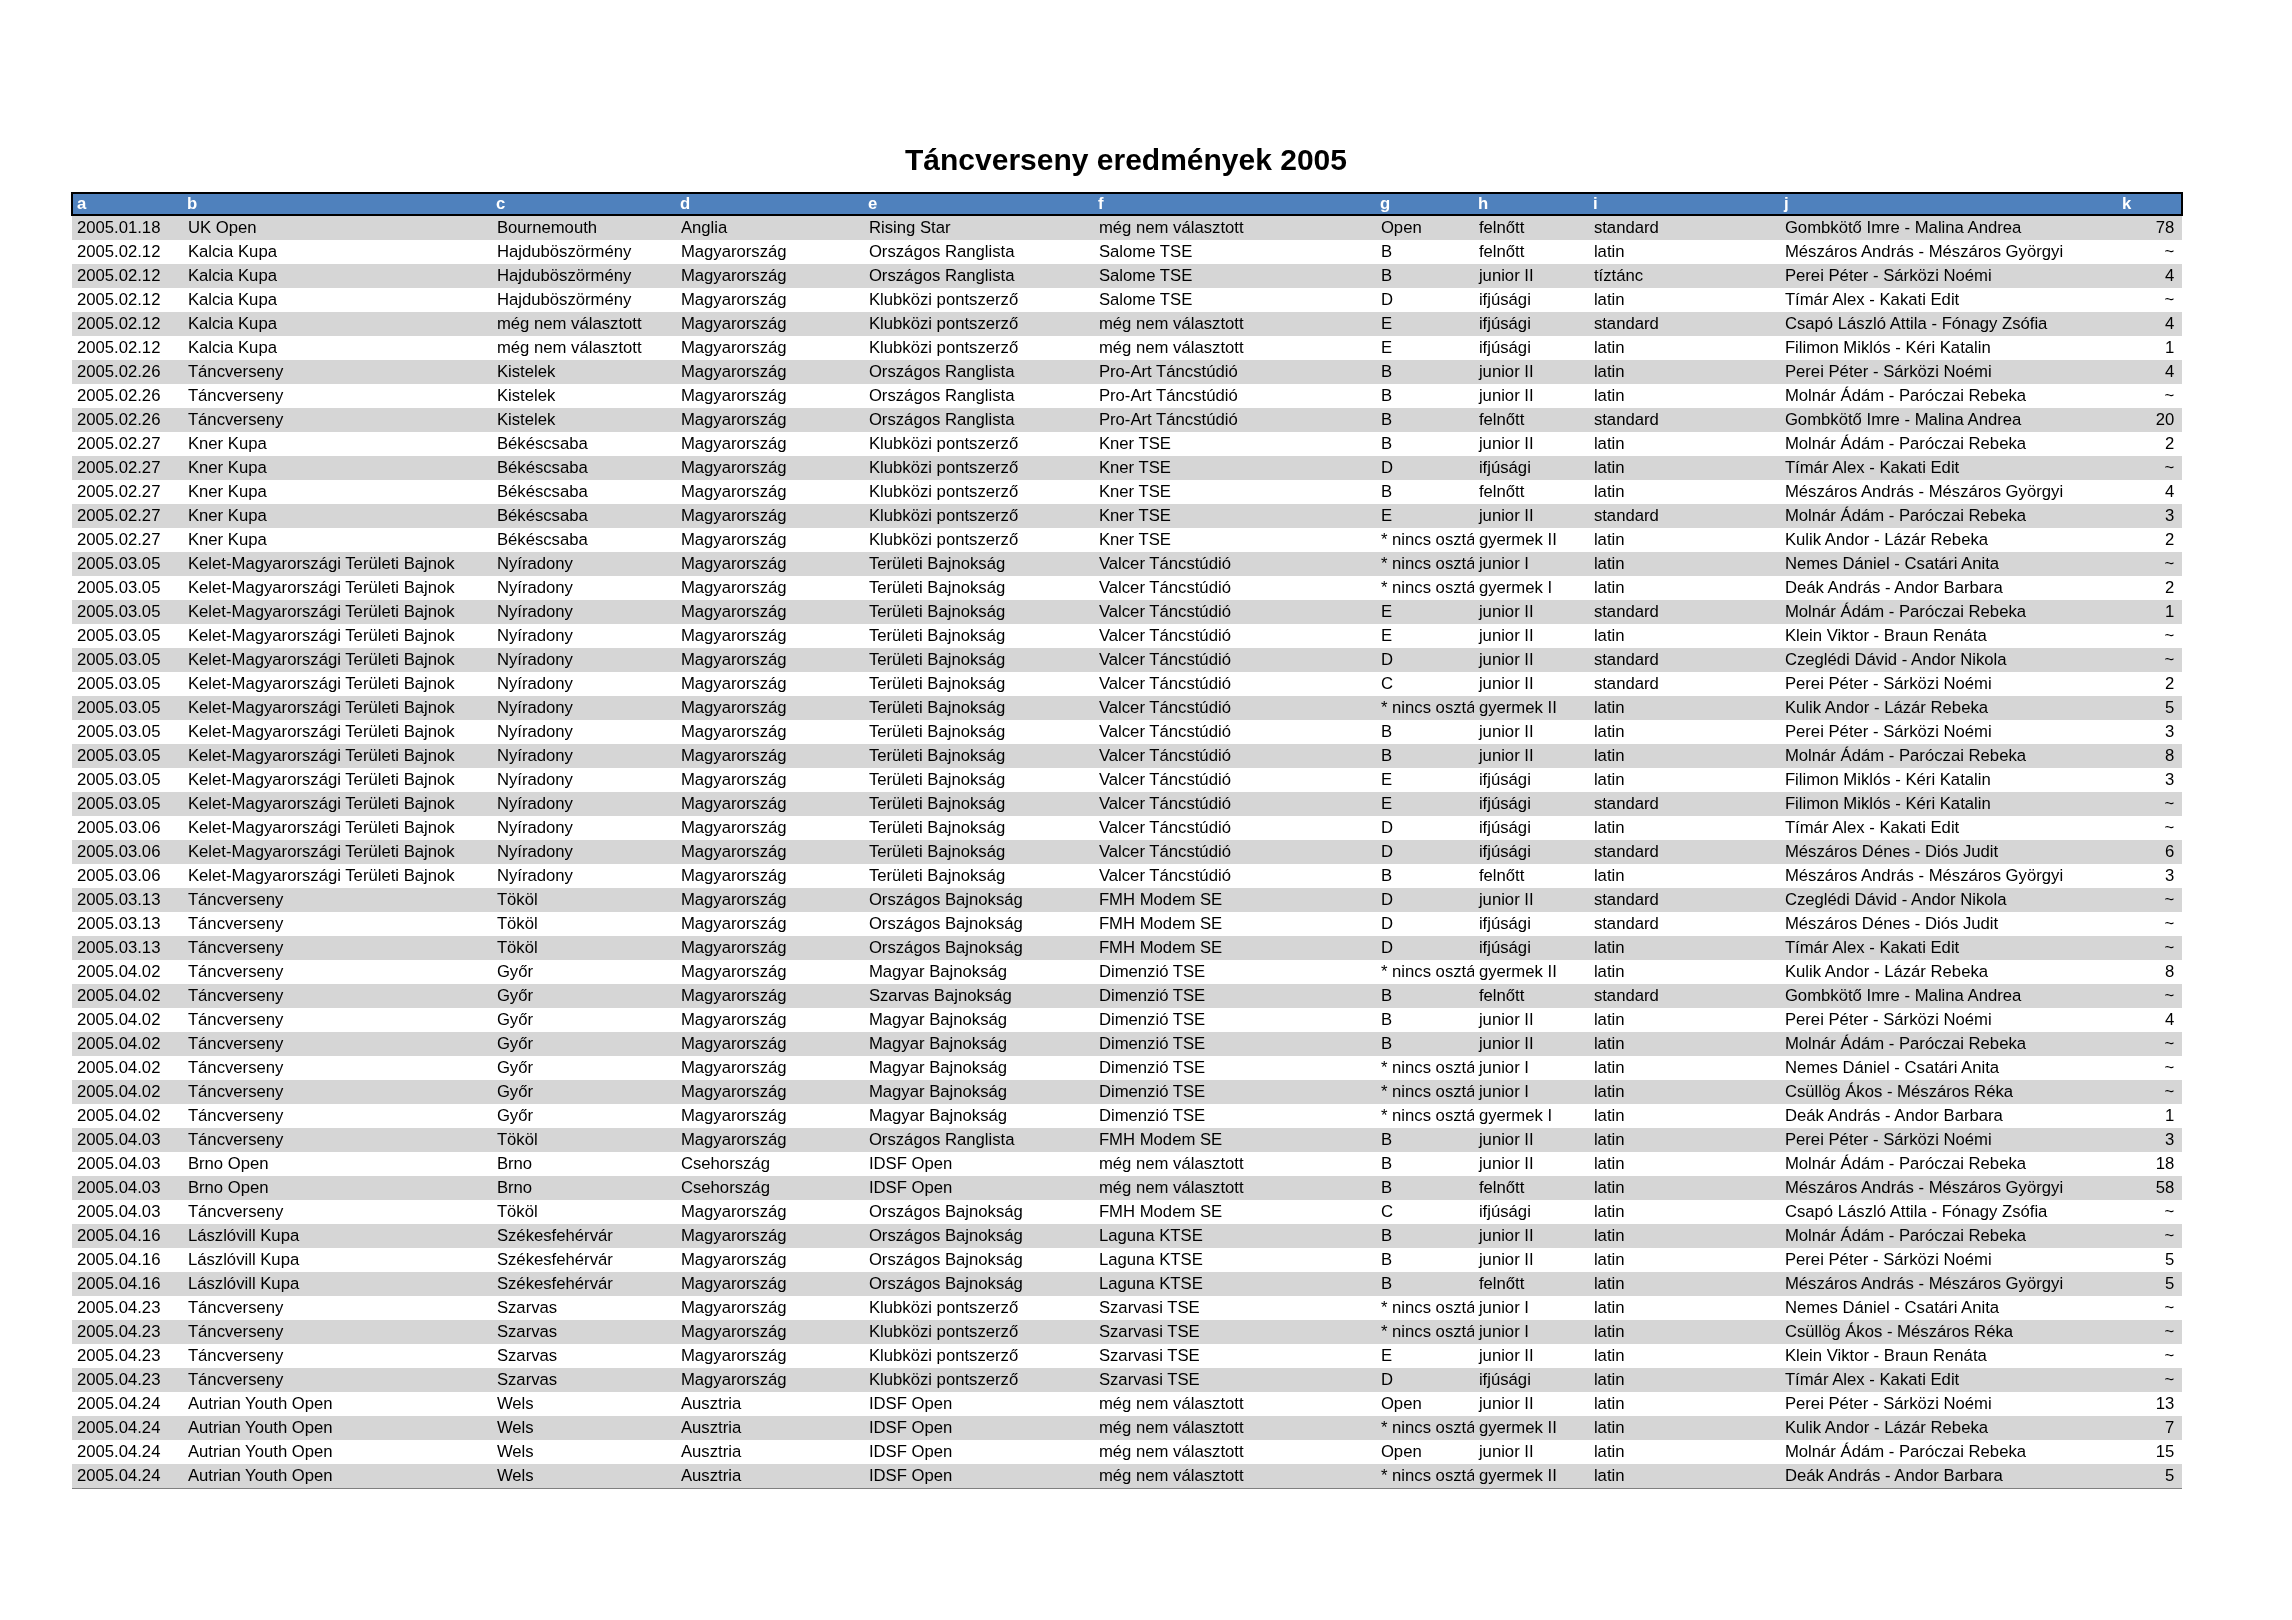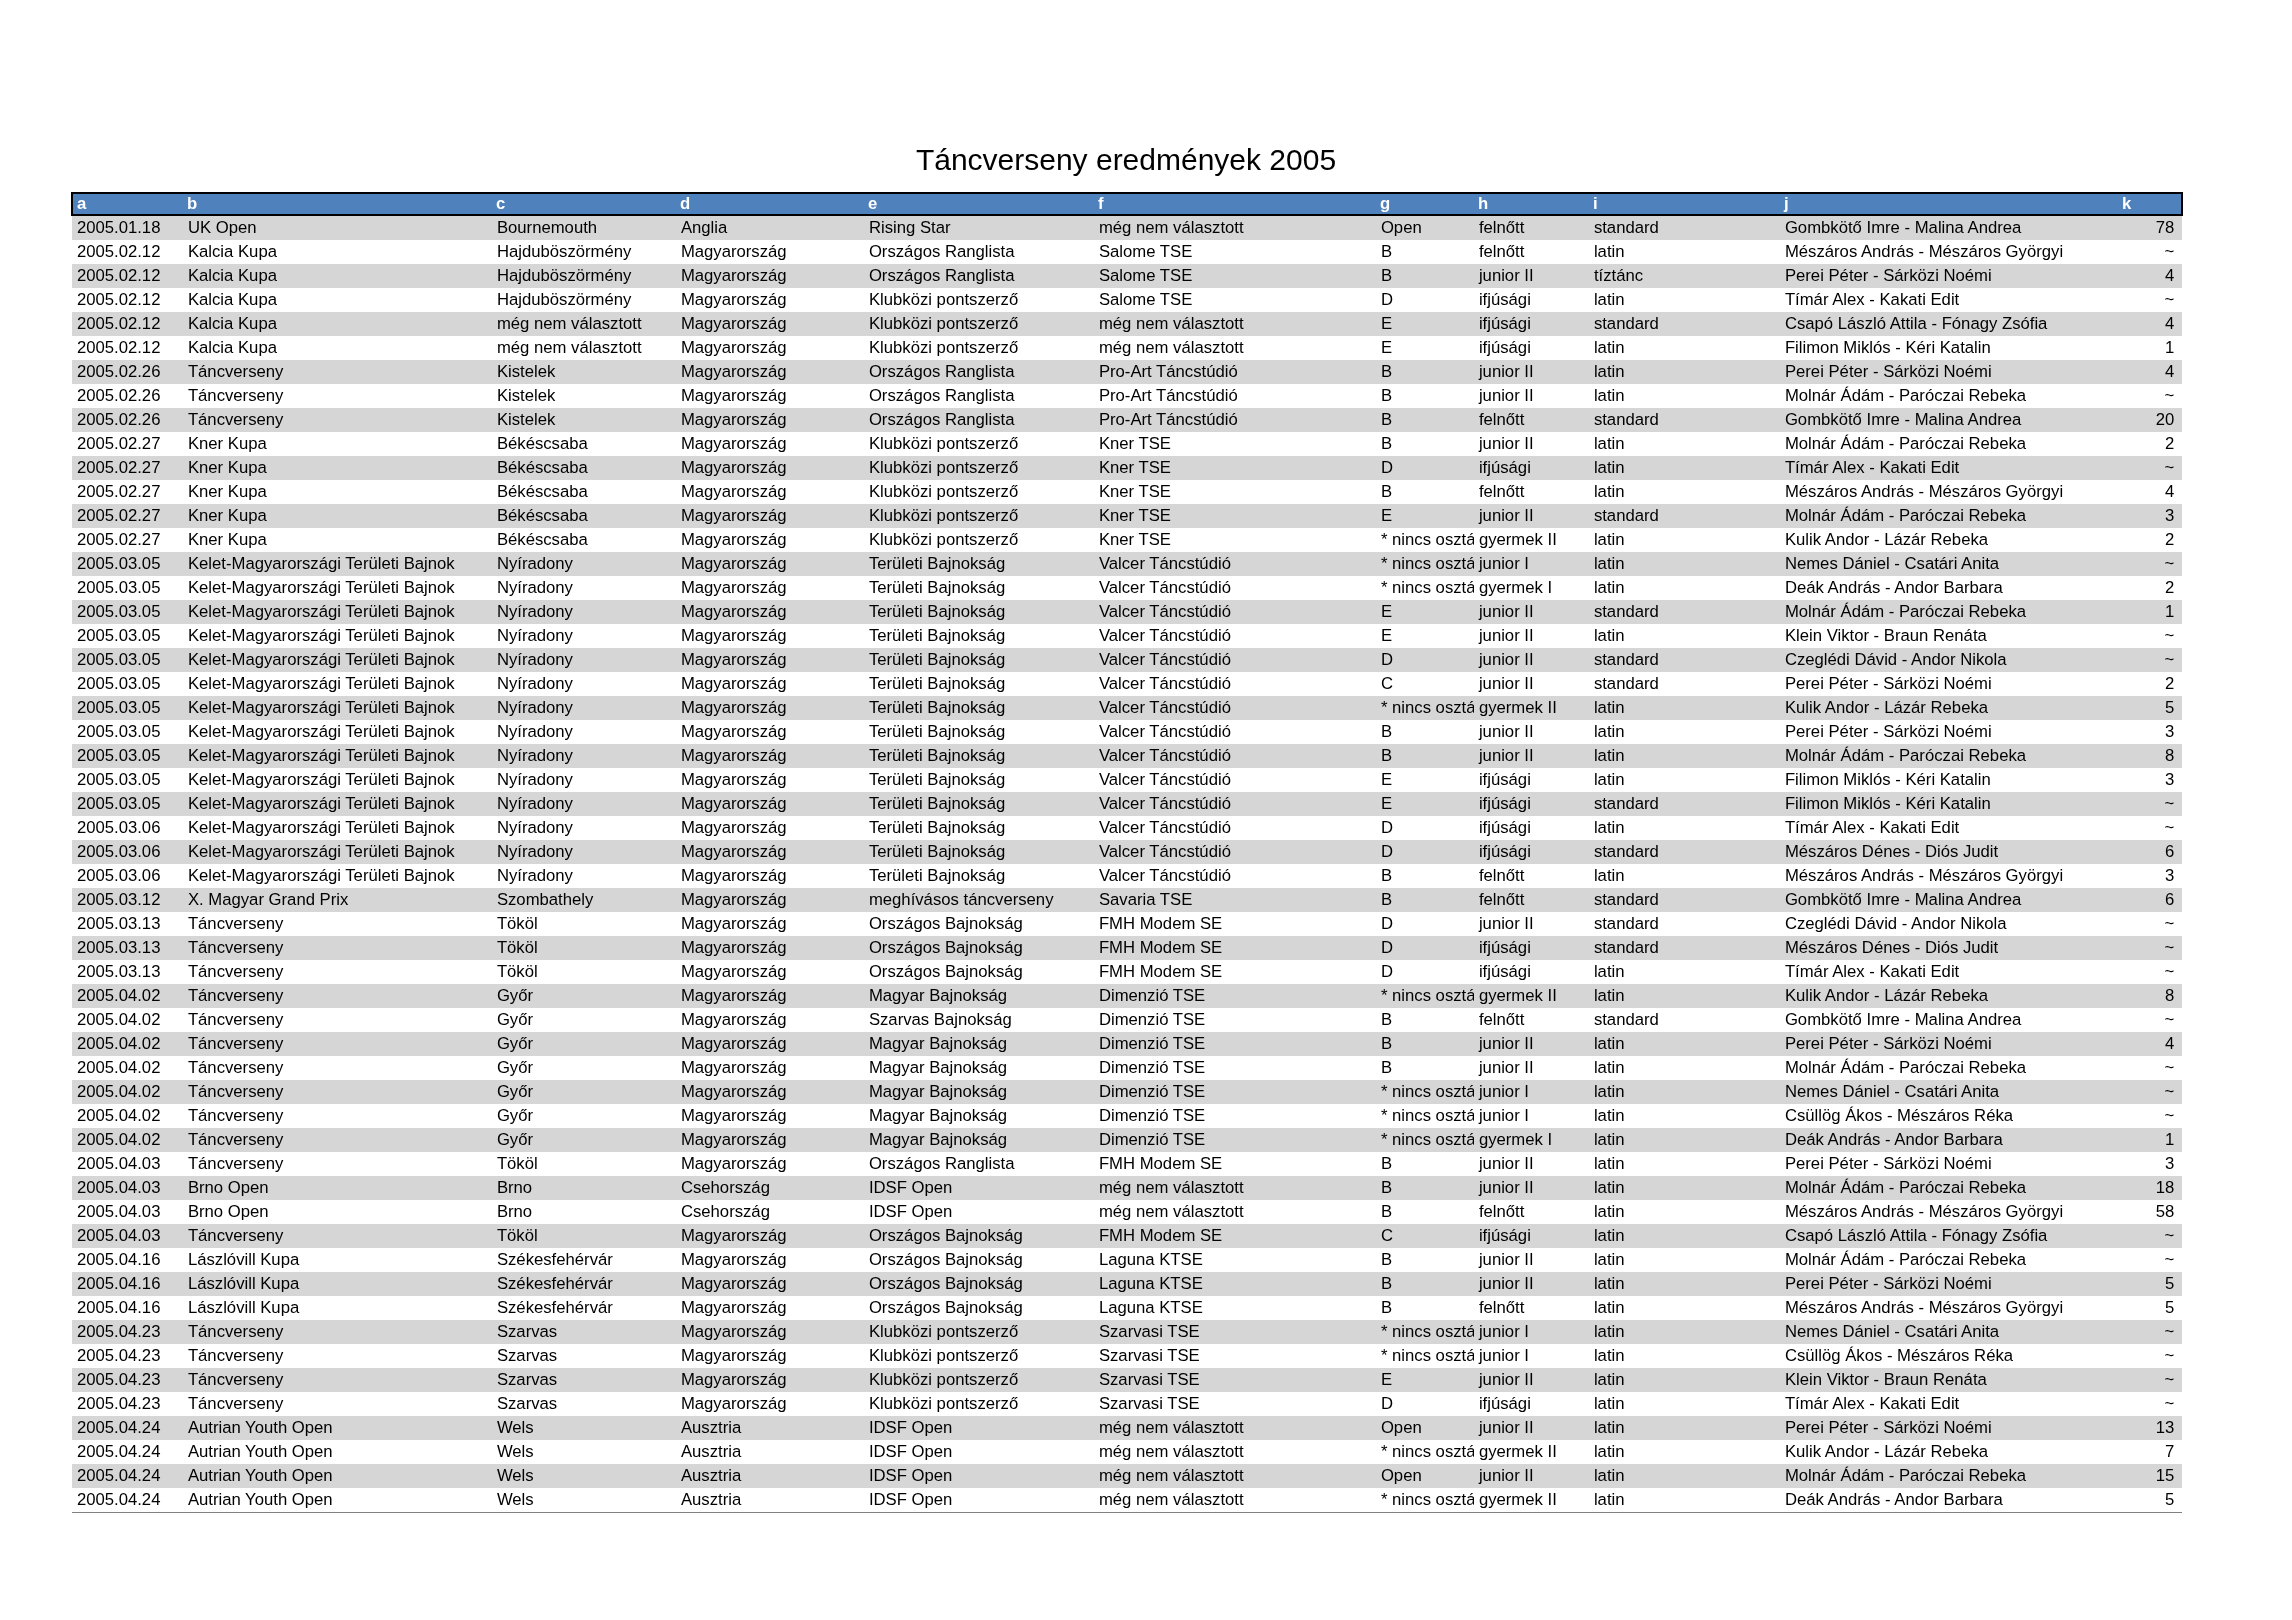--- a/index.html
+++ b/index.html
@@ -10,20 +10,21 @@
     position:relative;
     overflow:hidden;
   }
   .title {
     position:absolute;
     top:143px; left:71px; width:2110px;
     text-align:center;
     font-size:30px;
     color:#000000;
     white-space:nowrap;
+    font-weight:bold;
   }
   table.grid {
     position:absolute;
     top:192px; left:71px;
     width:2110px;
     border-collapse:collapse;
     table-layout:fixed;
   }
   col.col-a{width:111px} col.col-b{width:309px} col.col-c{width:184px}
   col.col-d{width:188px} col.col-e{width:230px} col.col-f{width:282px}
@@ -449,33 +450,20 @@
         <td class="col-d">Magyarország</td>
         <td class="col-e">Területi Bajnokság</td>
         <td class="col-f">Valcer Táncstúdió</td>
         <td class="col-g">B</td>
         <td class="col-h">felnőtt</td>
         <td class="col-i">latin</td>
         <td class="col-j">Mészáros András - Mészáros Györgyi</td>
         <td class="col-k">3</td>
       </tr>
       <tr>
-        <td class="col-a">2005.03.12</td>
-        <td class="col-b">X. Magyar Grand Prix</td>
-        <td class="col-c">Szombathely</td>
-        <td class="col-d">Magyarország</td>
-        <td class="col-e">meghívásos táncverseny</td>
-        <td class="col-f">Savaria TSE</td>
-        <td class="col-g">B</td>
-        <td class="col-h">felnőtt</td>
-        <td class="col-i">standard</td>
-        <td class="col-j">Gombkötő Imre - Malina Andrea</td>
-        <td class="col-k">6</td>
-      </tr>
-      <tr>
         <td class="col-a">2005.03.13</td>
         <td class="col-b">Táncverseny</td>
         <td class="col-c">Tököl</td>
         <td class="col-d">Magyarország</td>
         <td class="col-e">Országos Bajnokság</td>
         <td class="col-f">FMH Modem SE</td>
         <td class="col-g">D</td>
         <td class="col-h">junior II</td>
         <td class="col-i">standard</td>
         <td class="col-j">Czeglédi Dávid - Andor Nikola</td>

